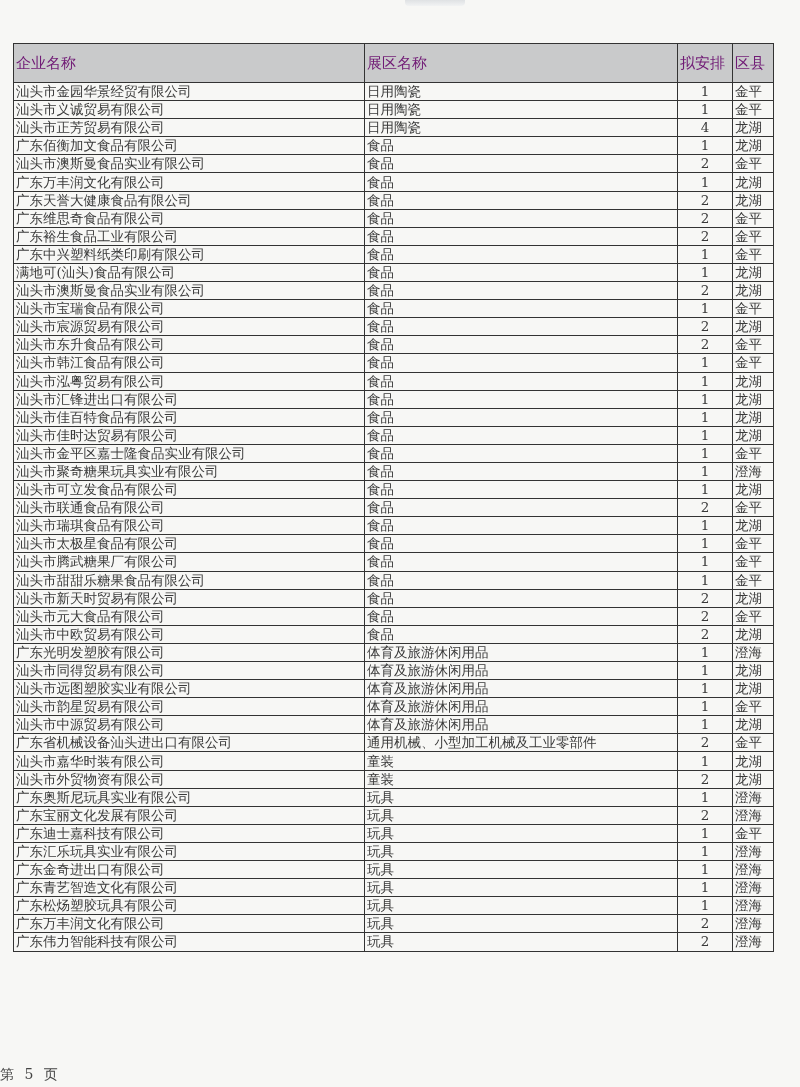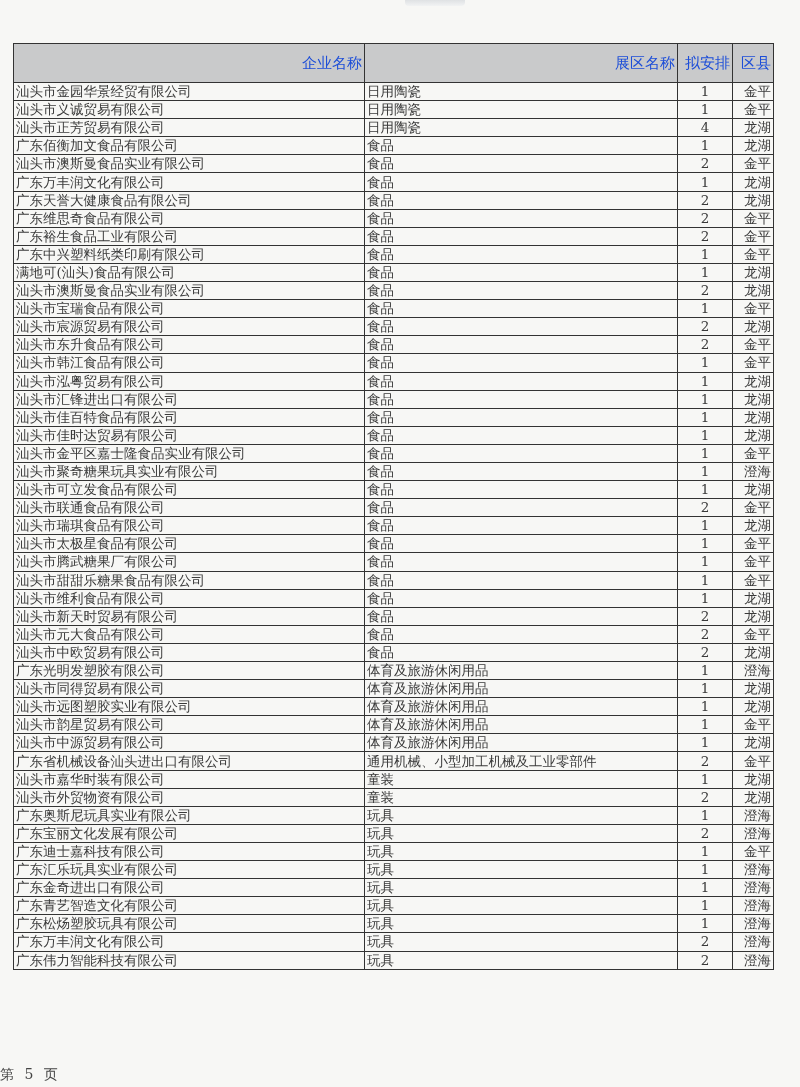--- a/index.html
+++ b/index.html
@@ -16,27 +16,27 @@
     border-collapse:collapse; table-layout:fixed;
   }
   table.listing col.c1 { width:351px; }
   table.listing col.c2 { width:313px; }
   table.listing col.c3 { width:55px; }
   table.listing col.c4 { width:41px; }
   table.listing th, table.listing td {
     border:1.3px solid #333; padding:0 2px; white-space:nowrap; overflow:hidden;
   }
   table.listing thead th {
-    height:38px; background:#c9cacb; font-weight:normal; font-size:15px; color:#1d4ed8; text-align:right;
+    height:38px; background:#c9cacb; font-weight:normal; font-size:15px; color:#701a75; text-align:left;
   }
   table.listing tbody td {
     height:17.1px; line-height:17px; font-size:13.5px; color:#3a3a3a;
   }
   td.num { text-align:center; }
-  td.dist { text-align:right; font-size:14px; padding:0; }
+  td.dist { text-align:left; font-size:14px; padding:0; }
   th.h-dist, th.h-arr { padding:0; }
   .footer-page {
     position:absolute; top:1066px; left:0; width:800px; text-align:left;
     font-size:14px; color:#444; letter-spacing:3px;
   }
 </style>
 </head>
 <body>
 
 <div class="top-mark"></div>
@@ -219,26 +219,20 @@
         <td class="num">1</td>
         <td class="dist">金平</td>
       </tr>
       <tr>
         <td>汕头市甜甜乐糖果食品有限公司</td>
         <td>食品</td>
         <td class="num">1</td>
         <td class="dist">金平</td>
       </tr>
       <tr>
-        <td>汕头市维利食品有限公司</td>
-        <td>食品</td>
-        <td class="num">1</td>
-        <td class="dist">龙湖</td>
-      </tr>
-      <tr>
         <td>汕头市新天时贸易有限公司</td>
         <td>食品</td>
         <td class="num">2</td>
         <td class="dist">龙湖</td>
       </tr>
       <tr>
         <td>汕头市元大食品有限公司</td>
         <td>食品</td>
         <td class="num">2</td>
         <td class="dist">金平</td>

